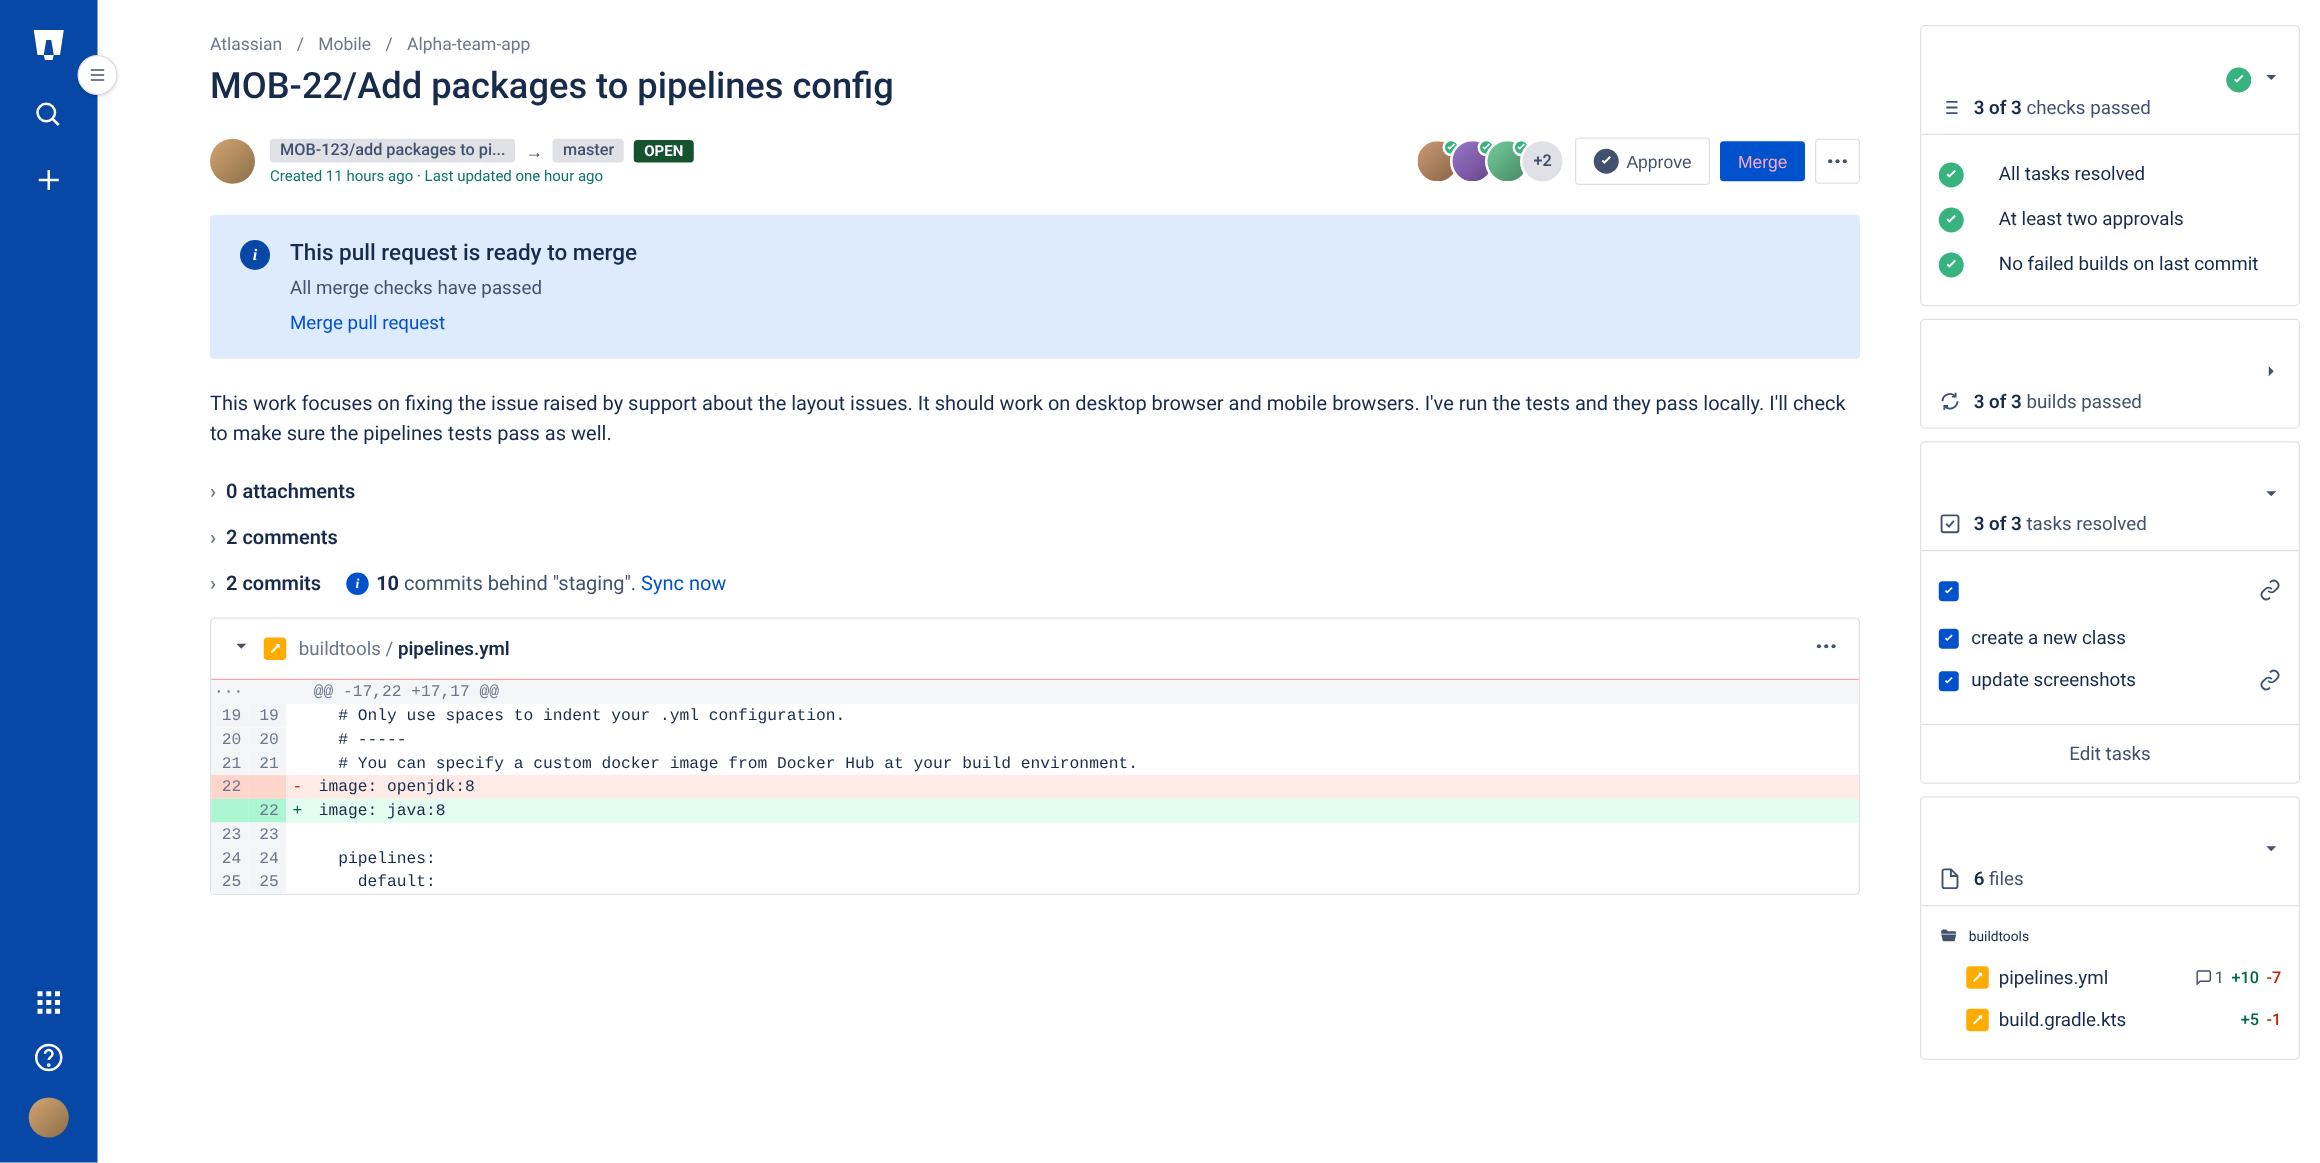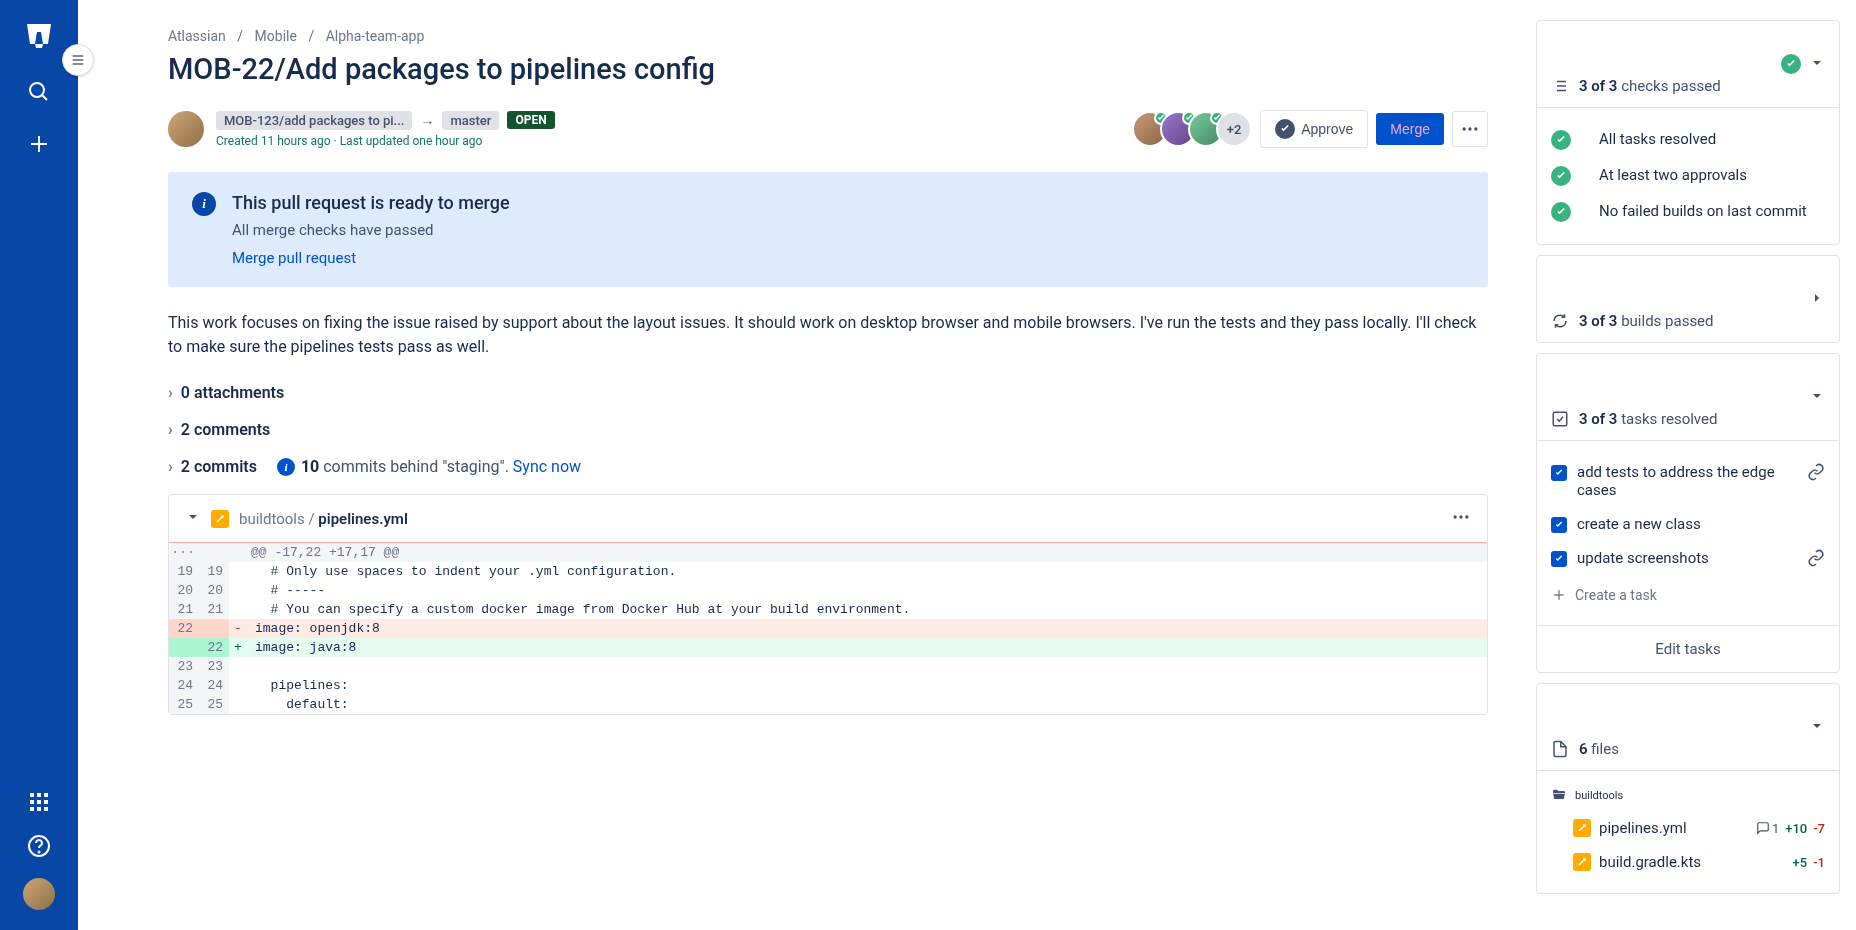--- a/index.html
+++ b/index.html
@@ -13,21 +13,21 @@
 .expand-btn { position: absolute; left: 78px; top: 44px; width: 32px; height: 32px; border-radius: 50%; background: #fff; border: 1px solid #ddd; box-shadow: 0 1px 3px rgba(0,0,0,0.15); display: flex; align-items: center; justify-content: center; cursor: pointer; z-index: 10; transform: translateX(-50%); }
 .main { flex: 1; padding: 28px 48px 0 90px; overflow-y: auto; }
 .breadcrumbs { color: #6B778C; font-size: 14px; margin-bottom: 8px; }
 .breadcrumbs a { color: #6B778C; text-decoration: none; }
 .breadcrumbs .sep { margin: 0 8px; }
 h1.title { font-size: 29px; font-weight: 500; color: #172B4D; margin-bottom: 24px; }
 .meta-row { display: flex; align-items: center; justify-content: space-between; margin-bottom: 24px; }
 .meta-left { display: flex; align-items: center; gap: 12px; }
 .author-avatar { width: 36px; height: 36px; border-radius: 50%; background: linear-gradient(135deg,#d4a574,#8b6f47); }
 .meta-info { display: flex; flex-direction: column; gap: 4px; }
-.branch-row { display: flex; align-items: center; gap: 8px; }
+.branch-row { display: flex; align-items: flex-end; gap: 8px; }
 .branch-pill { background: #DFE1E6; border-radius: 3px; padding: 2px 8px; font-size: 13px; color: #42526E; font-weight: 500; }
 .open-badge { background: #14532d; color: #fff; border-radius: 3px; padding: 2px 8px; font-size: 12px; font-weight: 700; }
 .meta-timestamps { font-size: 12px; color: #0f766e; }
 .meta-right { display: flex; align-items: center; gap: 8px; }
 .avatar-stack { display: flex; }
 .avatar-stack .av { width: 36px; height: 36px; border-radius: 50%; border: 2px solid #fff; margin-left: -8px; position: relative; }
 .avatar-stack .av:first-child { margin-left: 0; }
 .avatar-stack .av .check { position: absolute; top: -2px; right: -2px; width: 14px; height: 14px; border-radius: 50%; background: #36B37E; border: 2px solid #fff; display: flex; align-items: center; justify-content: center; }
 .avatar-stack .more { background: #DFE1E6; color: #42526E; display: flex; align-items: center; justify-content: center; font-size: 13px; font-weight: 600; }
 .btn { border-radius: 3px; padding: 8px 14px; font-size: 14px; font-weight: 500; cursor: pointer; border: none; display: inline-flex; align-items: center; gap: 6px; }
@@ -400,21 +400,20 @@
               <path fill="#42526E" d="M4 6l4 4 4-4z"></path>
             </svg></span>
       </div>
       <div class="card-body" id="tasks-body">
       <div class="task-item">
             <span class="cb">
               <svg width="10" height="10" viewBox="0 0 16 16">
                 <path fill="#fff" d="M3 8l3 3 7-7-1.5-1.5L6 8 4.5 6.5z"></path>
               </svg>
             </span>
-            <span>add tests to address the edge cases</span>
             <span class="link-icon"><svg width="18" height="18" viewBox="0 0 24 24" fill="none" stroke="#42526E" stroke-width="2">
                 <path d="M10 13a5 5 0 0 0 7 0l3-3a5 5 0 0 0-7-7l-1 1"></path>
                 <path d="M14 11a5 5 0 0 0-7 0l-3 3a5 5 0 0 0 7 7l1-1"></path>
               </svg></span>
           </div>
           <div class="task-item">
             <span class="cb">
               <svg width="10" height="10" viewBox="0 0 16 16">
                 <path fill="#fff" d="M3 8l3 3 7-7-1.5-1.5L6 8 4.5 6.5z"></path>
               </svg>
@@ -425,27 +424,20 @@
             <span class="cb">
               <svg width="10" height="10" viewBox="0 0 16 16">
                 <path fill="#fff" d="M3 8l3 3 7-7-1.5-1.5L6 8 4.5 6.5z"></path>
               </svg>
             </span>
             <span>update screenshots</span>
             <span class="link-icon"><svg width="18" height="18" viewBox="0 0 24 24" fill="none" stroke="#42526E" stroke-width="2">
                 <path d="M10 13a5 5 0 0 0 7 0l3-3a5 5 0 0 0-7-7l-1 1"></path>
                 <path d="M14 11a5 5 0 0 0-7 0l-3 3a5 5 0 0 0 7 7l1-1"></path>
               </svg></span>
-          </div>
-          <div class="create-task">
-            <svg width="16" height="16" viewBox="0 0 24 24" stroke="#6B778C" stroke-width="2">
-              <line x1="12" y1="5" x2="12" y2="19"></line>
-              <line x1="5" y1="12" x2="19" y2="12"></line>
-            </svg>
-            <span>Create a task</span>
           </div>
         </div>
       <div class="edit-tasks-btn">Edit tasks</div>
     </div>
 
     <div class="card">
       <div class="card-header">
         <div class="card-header-left">
           <svg width="18" height="18" viewBox="0 0 24 24" stroke="#42526E" stroke-width="2" fill="none">
               <path d="M13 2H6a2 2 0 0 0-2 2v16a2 2 0 0 0 2 2h12a2 2 0 0 0 2-2V9l-7-7z"></path>

